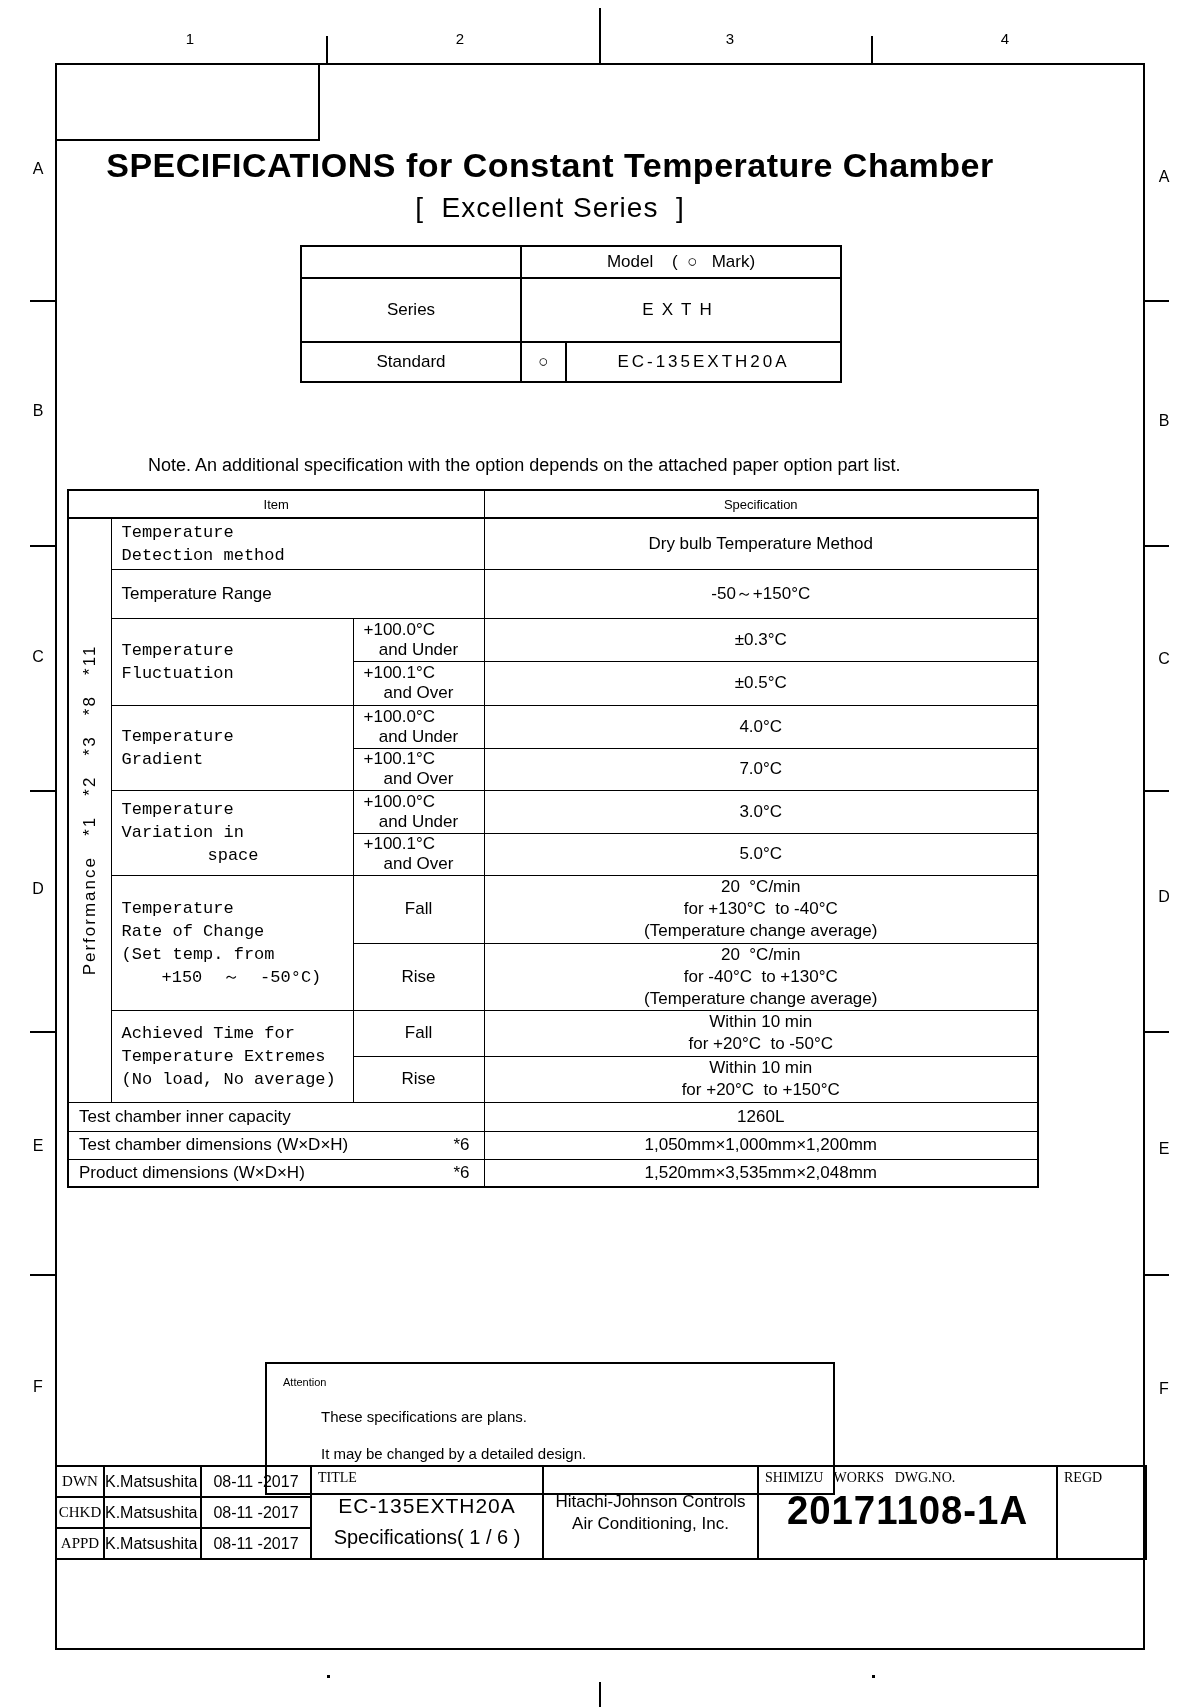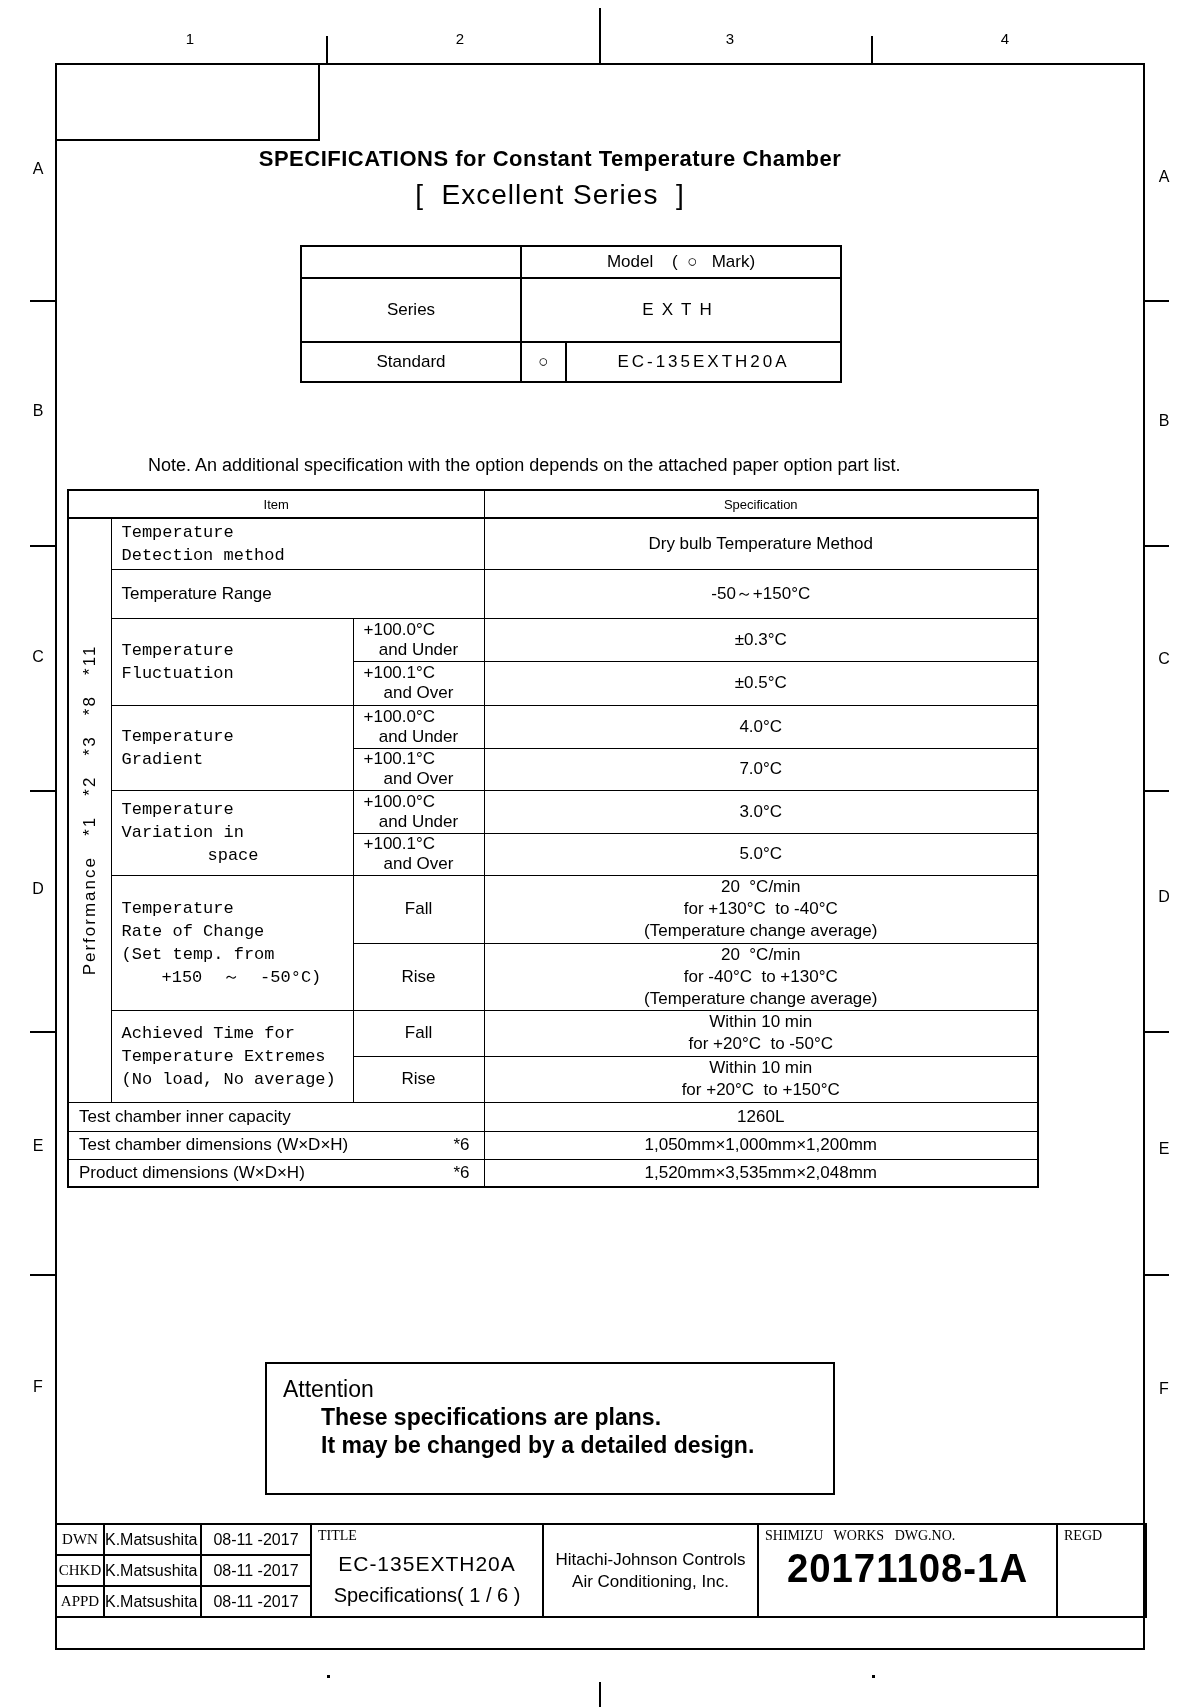--- a/index.html
+++ b/index.html
@@ -7,21 +7,21 @@
         font-family:"Liberation Sans", sans-serif;overflow:hidden;}
   .abs{position:absolute;}
   .blk{background:#000;}
   
   .frame{left:55px;top:63px;width:1090px;height:1587px;border:2px solid #000;box-sizing:border-box;}
   .corner-box{left:55px;top:63px;width:265px;height:78px;border:2px solid #000;box-sizing:border-box;background:#fff;}
   .col-num{top:30px;width:40px;text-align:center;font-size:15px;}
   .row-letter{width:24px;text-align:center;font-size:16px;}
   
   .title-wrap{left:60px;top:146px;width:980px;text-align:center;}
-  .main-title{font-size:22px;font-weight:bold;letter-spacing:.5px;}
+  .main-title{font-size:34px;font-weight:bold;letter-spacing:.5px;}
   .sub-title{font-size:28px;margin-top:7px;letter-spacing:1px;white-space:pre;}
   
   table{border-collapse:collapse;table-layout:fixed;}
   .model{left:300px;top:245px;}
   .model td{border:2px solid #000;font-size:17px;padding:0;}
   .c{text-align:center;vertical-align:middle;}
   .pre{white-space:pre;}
   .series-val{letter-spacing:8px;font-size:18px;}
   .std-val{letter-spacing:3px;font-size:18px;}
   .mark-cell{font-size:19px;}
@@ -39,24 +39,24 @@
   .sub .s1{text-align:left;padding-left:10px;}
   .sub .s2{text-align:center;}
   .val{text-align:center;font-size:18px;}
   .val div{line-height:22px;white-space:pre;}
   .perf{position:relative;}
   .vert{position:absolute;top:50%;left:50%;transform:translate(-50%,-50%) rotate(-90deg);
         white-space:pre;font-size:17px;letter-spacing:2px;}
   .capflex{display:flex;justify-content:space-between;align-items:center;padding:0 14px 0 10px;}
   
   .attention{left:265px;top:1362px;width:570px;height:133px;border:2px solid #000;box-sizing:border-box;}
-  .att-title{font-size:23px;margin:12px 0 0 16px;}
-  .att-line{font-size:23px;margin:1px 0 0 54px;font-weight:bold;}
-  
-  .tblock{left:55px;top:1523px;}
+  .att-title{font-size:11px;margin:12px 0 0 16px;}
+  .att-line{font-size:15px;margin:20px 0 0 54px;}
+  
+  .tblock{left:55px;top:1465px;}
   .tblock td{border:2px solid #000;padding:0;vertical-align:middle;}
   .tb-role{font-family:"Liberation Serif", serif;font-size:15px;text-align:center;}
   .tb-name{font-size:16px;}
   .tb-date{font-size:16px;text-align:center;white-space:pre;}
   .tb-big{position:relative;vertical-align:top !important;}
   .tb-label{font-family:"Liberation Serif", serif;font-size:14px;margin:3px 0 0 6px;}
   .tb-title-l1{font-size:21px;text-align:center;margin-top:8px;letter-spacing:1px;}
   .tb-title-l2{font-size:20px;text-align:center;margin-top:8px;white-space:pre;}
   .tb-company div{font-size:17px;text-align:center;line-height:22px;}
   .tb-dwgno{font-size:40px;font-weight:bold;text-align:center;margin-top:2px;letter-spacing:1px;

